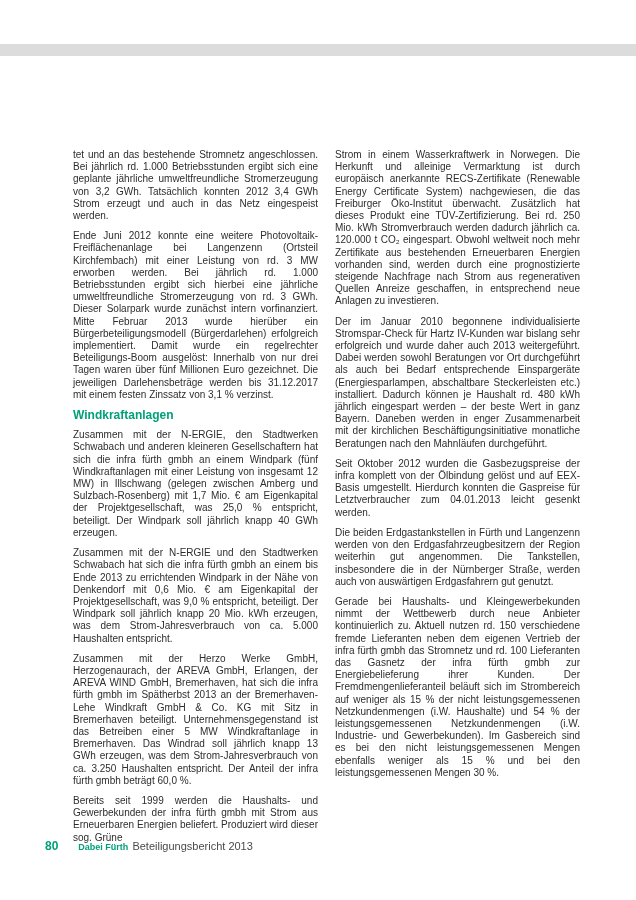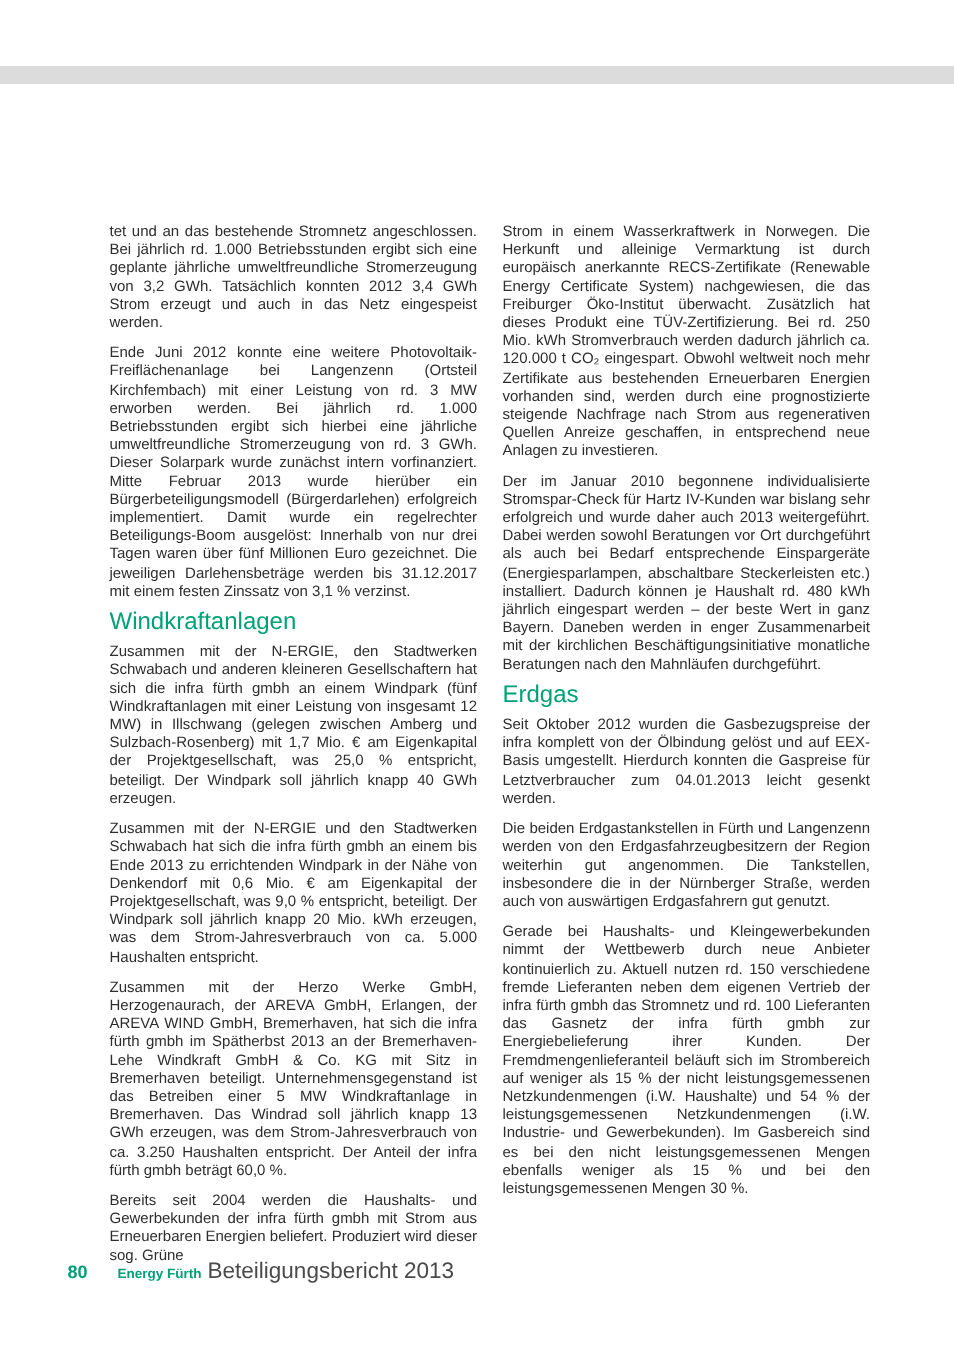--- a/index.html
+++ b/index.html
@@ -39,23 +39,23 @@
   }
   .col p {
     margin: 0 0 8px 0;
     text-align: justify;
     hyphens: auto;
     -webkit-hyphens: auto;
     color: #2d2d2d;
   }
   .col h3 {
     margin: 2px 0 8px 0;
-    font-size: 16px;
+    font-size: 12px;
     line-height: 12.2px;
-    font-weight: normal;
+    font-weight: bold;
     color: var(--accent);
   }
   .footer {
     position: absolute;
     top: 839px;
     left: 45px;
     display: flex;
     align-items: baseline;
   }
   .footer .page-num {
@@ -64,53 +64,52 @@
     color: var(--accent);
   }
   .footer .brand {
     margin-left: 20px;
     font-size: 9px;
     font-weight: bold;
     color: var(--accent);
   }
   .footer .doc-title {
     margin-left: 4px;
-    font-size: 15px;
+    font-size: 11px;
     color: #4a4a4a;
   }
 </style>
 </head>
 <body>
 
 <div class="page">
 
   <div class="top-divider"></div>
 
   <div class="columns">
 
     <div class="col">
       <p>tet und an das bestehende Stromnetz angeschlossen. Bei jährlich rd. 1.000 Betriebsstunden ergibt sich eine geplante jährliche umweltfreundliche Stromerzeugung von 3,2 GWh. Tatsächlich konnten 2012 3,4 GWh Strom erzeugt und auch in das Netz eingespeist werden.</p>
       <p>Ende Juni 2012 konnte eine weitere Photovoltaik-Freiflächenanlage bei Langenzenn (Ortsteil Kirchfembach) mit einer Leistung von rd. 3 MW erworben werden. Bei jährlich rd. 1.000 Betriebsstunden ergibt sich hierbei eine jährliche umweltfreundliche Stromerzeugung von rd. 3 GWh. Dieser Solarpark wurde zunächst intern vorfinanziert. Mitte Februar 2013 wurde hierüber ein Bürgerbeteiligungsmodell (Bürgerdarlehen) erfolgreich implementiert. Damit wurde ein regelrechter Beteiligungs-Boom ausgelöst: Innerhalb von nur drei Tagen waren über fünf Millionen Euro gezeichnet. Die jeweiligen Darlehensbeträge werden bis 31.12.2017 mit einem festen Zinssatz von 3,1 % verzinst.</p>
       <h3>Windkraftanlagen</h3>
       <p>Zusammen mit der N-ERGIE, den Stadtwerken Schwabach und anderen kleineren Gesellschaftern hat sich die infra fürth gmbh an einem Windpark (fünf Windkraftanlagen mit einer Leistung von insgesamt 12 MW) in Illschwang (gelegen zwischen Amberg und Sulzbach-Rosenberg) mit 1,7 Mio. € am Eigenkapital der Projektgesellschaft, was 25,0 % entspricht, beteiligt. Der Windpark soll jährlich knapp 40 GWh erzeugen.</p>
       <p>Zusammen mit der N-ERGIE und den Stadtwerken Schwabach hat sich die infra fürth gmbh an einem bis Ende 2013 zu errichtenden Windpark in der Nähe von Denkendorf mit 0,6 Mio. € am Eigenkapital der Projektgesellschaft, was 9,0 % entspricht, beteiligt. Der Windpark soll jährlich knapp 20 Mio. kWh erzeugen, was dem Strom-Jahresverbrauch von ca. 5.000 Haushalten entspricht.</p>
       <p>Zusammen mit der Herzo Werke GmbH, Herzogenaurach, der AREVA GmbH, Erlangen, der AREVA WIND GmbH, Bremerhaven, hat sich die infra fürth gmbh im Spätherbst 2013 an der Bremerhaven-Lehe Windkraft GmbH &amp; Co. KG mit Sitz in Bremerhaven beteiligt. Unternehmensgegenstand ist das Betreiben einer 5 MW Windkraftanlage in Bremerhaven. Das Windrad soll jährlich knapp 13 GWh erzeugen, was dem Strom-Jahresverbrauch von ca. 3.250 Haushalten entspricht. Der Anteil der infra fürth gmbh beträgt 60,0 %.</p>
-      <p>Bereits seit 2004 werden die Haushalts- und Gewerbekunden der infra fürth gmbh mit Strom aus Erneuerbaren Energien beliefert. Produziert wird dieser sog. Grüne</p>
+      <p>Bereits seit 1999 werden die Haushalts- und Gewerbekunden der infra fürth gmbh mit Strom aus Erneuerbaren Energien beliefert. Produziert wird dieser sog. Grüne</p>
     </div>
 
     <div class="col">
       <p>Strom in einem Wasserkraftwerk in Norwegen. Die Herkunft und alleinige Vermarktung ist durch europäisch anerkannte RECS-Zertifikate (Renewable Energy Certificate System) nachgewiesen, die das Freiburger Öko-Institut überwacht. Zusätzlich hat dieses Produkt eine TÜV-Zertifizierung. Bei rd. 250 Mio. kWh Stromverbrauch werden dadurch jährlich ca. 120.000 t CO₂ eingespart. Obwohl weltweit noch mehr Zertifikate aus bestehenden Erneuerbaren Energien vorhanden sind, werden durch eine prognostizierte steigende Nachfrage nach Strom aus regenerativen Quellen Anreize geschaffen, in entsprechend neue Anlagen zu investieren.</p>
       <p>Der im Januar 2010 begonnene individualisierte Stromspar-Check für Hartz IV-Kunden war bislang sehr erfolgreich und wurde daher auch 2013 weitergeführt. Dabei werden sowohl Beratungen vor Ort durchgeführt als auch bei Bedarf entsprechende Einspargeräte (Energiesparlampen, abschaltbare Steckerleisten etc.) installiert. Dadurch können je Haushalt rd. 480 kWh jährlich eingespart werden – der beste Wert in ganz Bayern. Daneben werden in enger Zusammenarbeit mit der kirchlichen Beschäftigungsinitiative monatliche Beratungen nach den Mahnläufen durchgeführt.</p>
-      <h3>Erdgas</h3>
       <p>Seit Oktober 2012 wurden die Gasbezugspreise der infra komplett von der Ölbindung gelöst und auf EEX-Basis umgestellt. Hierdurch konnten die Gaspreise für Letztverbraucher zum 04.01.2013 leicht gesenkt werden.</p>
       <p>Die beiden Erdgastankstellen in Fürth und Langenzenn werden von den Erdgasfahrzeugbesitzern der Region weiterhin gut angenommen. Die Tankstellen, insbesondere die in der Nürnberger Straße, werden auch von auswärtigen Erdgasfahrern gut genutzt.</p>
       <p>Gerade bei Haushalts- und Kleingewerbekunden nimmt der Wettbewerb durch neue Anbieter kontinuierlich zu. Aktuell nutzen rd. 150 verschiedene fremde Lieferanten neben dem eigenen Vertrieb der infra fürth gmbh das Stromnetz und rd. 100 Lieferanten das Gasnetz der infra fürth gmbh zur Energiebelieferung ihrer Kunden. Der Fremdmengenlieferanteil beläuft sich im Strombereich auf weniger als 15 % der nicht leistungsgemessenen Netzkundenmengen (i.W. Haushalte) und 54 % der leistungsgemessenen Netzkundenmengen (i.W. Industrie- und Gewerbekunden). Im Gasbereich sind es bei den nicht leistungsgemessenen Mengen ebenfalls weniger als 15 % und bei den leistungsgemessenen Mengen 30 %.</p>
     </div>
 
   </div>
 
   <div class="footer">
     <span class="page-num">80</span>
-    <span class="brand">Energy Fürth</span>
+    <span class="brand">Dabei Fürth</span>
     <span class="doc-title">Beteiligungsbericht 2013</span>
   </div>
 
 </div>
 
 </body></html>

